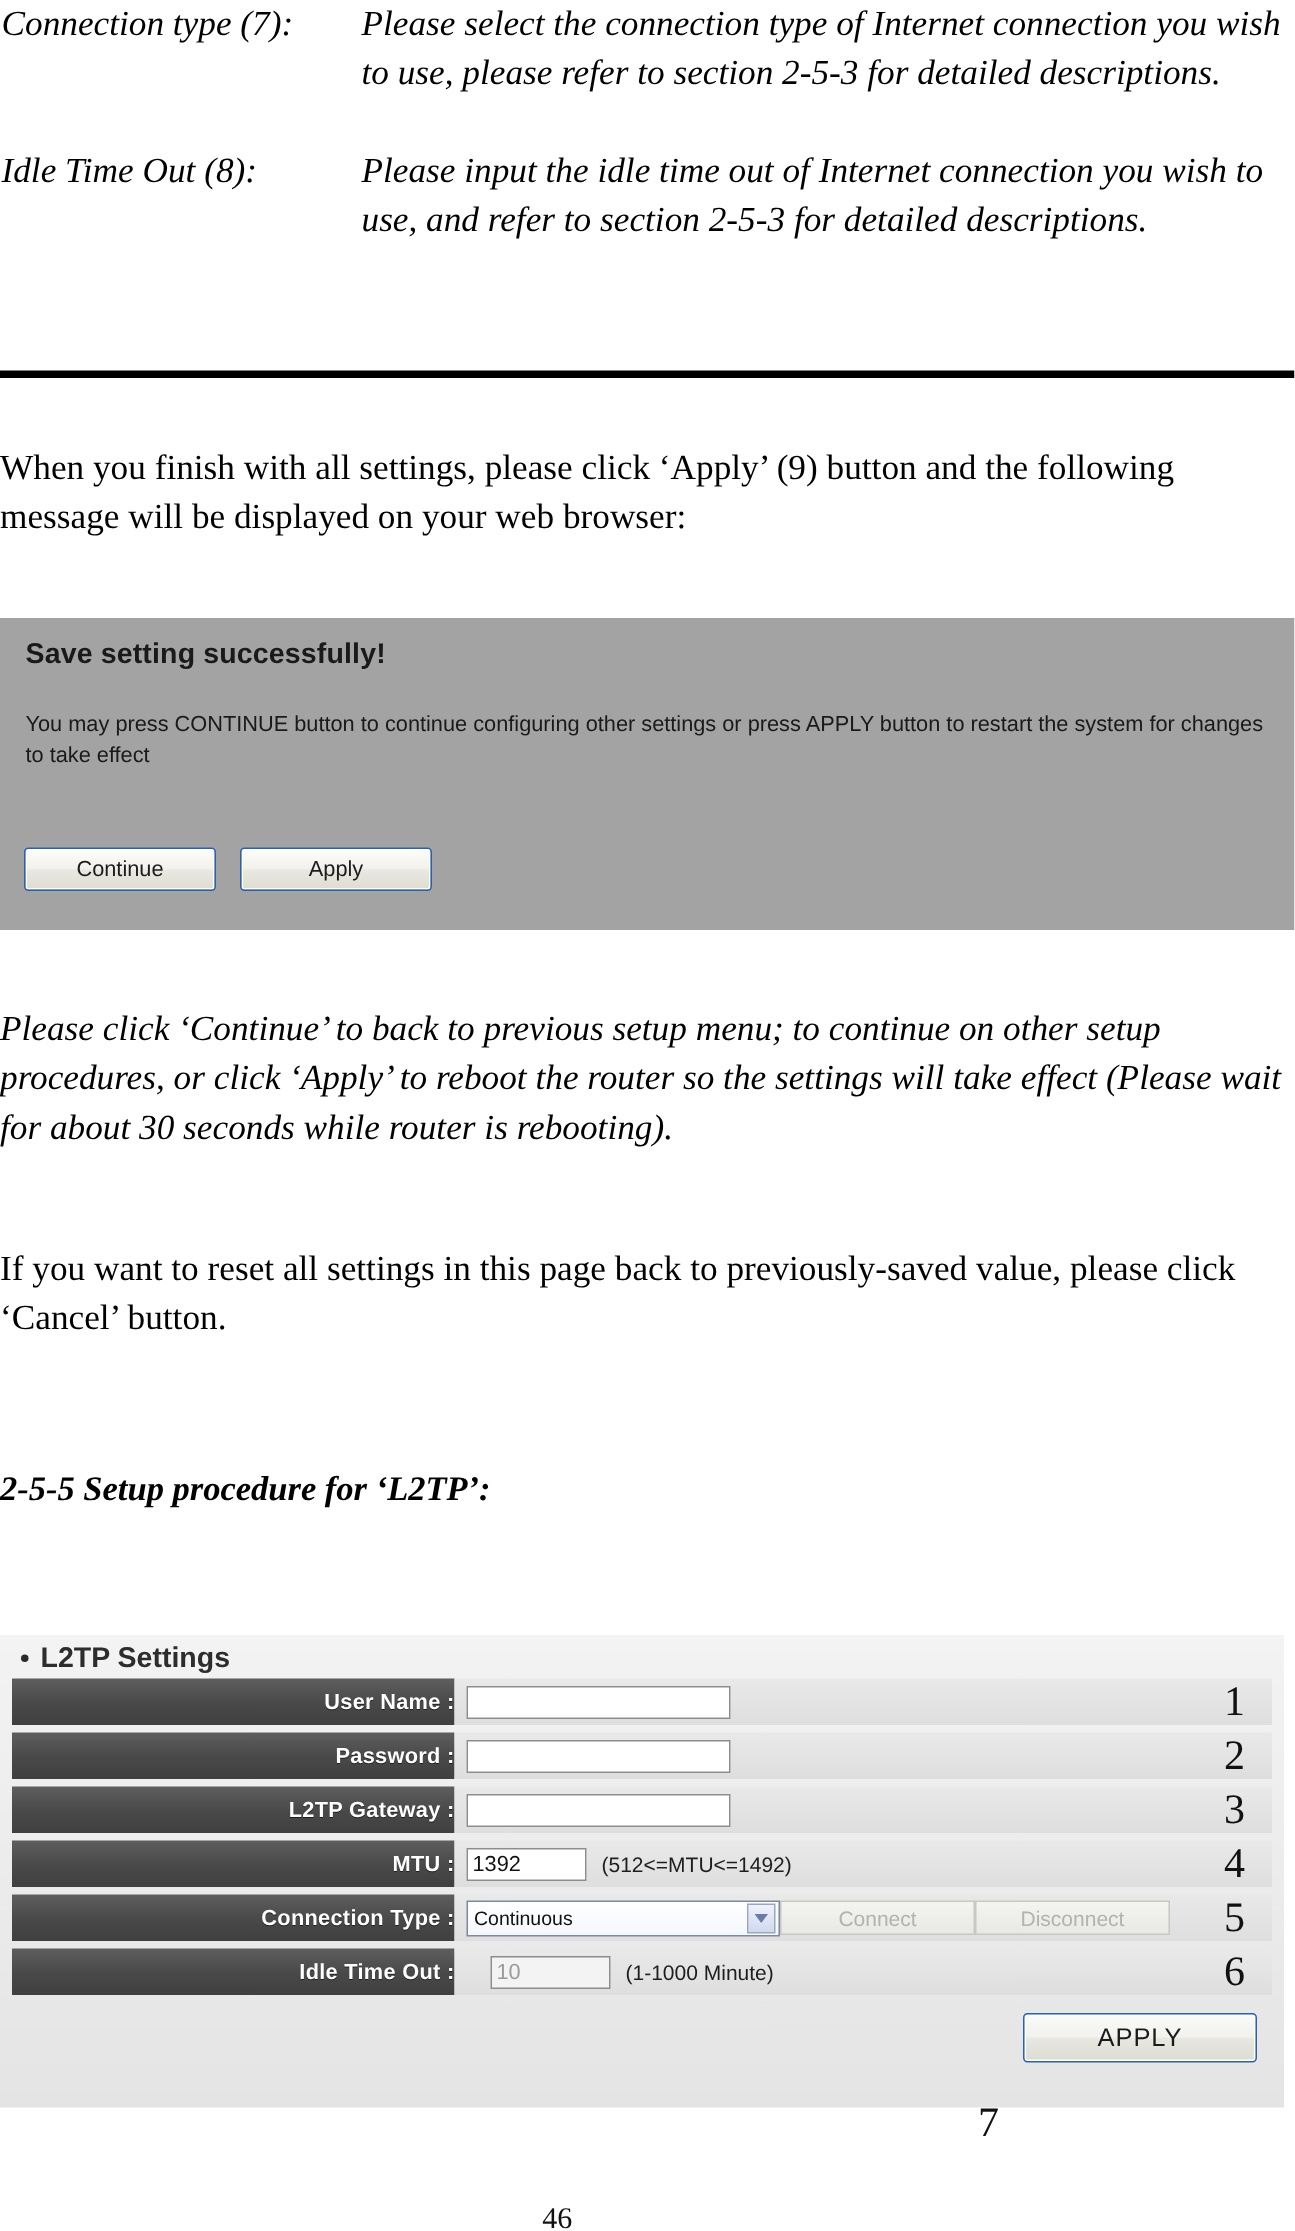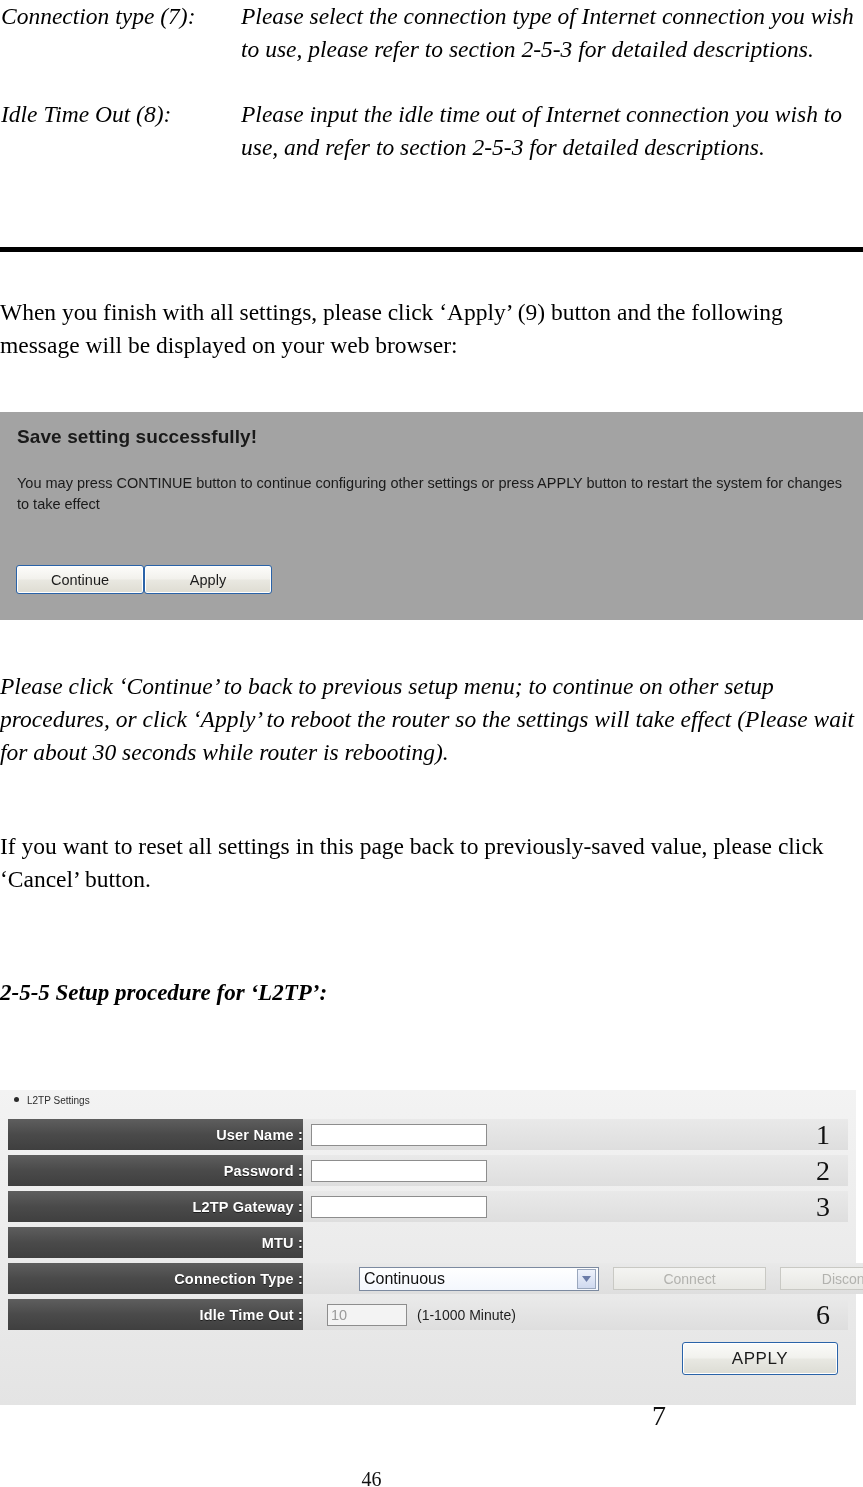--- a/index.html
+++ b/index.html
@@ -101,20 +101,21 @@
     top: 61px;
     width: 830px;
     font-size: 14.5px;
     line-height: 21px;
   }
   .dialog-buttons {
     position: absolute;
     left: 16px;
     top: 153px;
     display: flex;
+    gap: 16px;
   }
   .win-btn {
     background: linear-gradient(to bottom, #fdfdfb 0%, #f2f1ec 48%, #e9e8e1 52%, #dedcd2 100%);
     border: 1px solid #7b7f85;
     border-radius: 3px;
     box-shadow: inset 0 0 0 1px #ffffff;
     font-family: "Liberation Sans", sans-serif;
     font-size: 14.5px;
     color: #1c1c1c;
     text-align: center;
@@ -141,22 +142,22 @@
     width: 856px;
     height: 315px;
     background: linear-gradient(to bottom, #f3f3f3 0%, #eeeeee 35%, #e4e4e4 100%);
     font-family: "Liberation Sans", sans-serif;
     box-sizing: border-box;
   }
   .l2tp-header {
     position: absolute;
     left: 14px;
     top: 5px;
-    font-size: 10px;
-    font-weight: normal;
+    font-size: 19px;
+    font-weight: bold;
     color: #2d2d2d;
     display: flex;
     align-items: center;
     gap: 8px;
   }
   .bullet-dot {
     display: inline-block;
     width: 5px;
     height: 5px;
     background: #2b2b2b;
@@ -215,53 +216,51 @@
   .input-wide { width: 176px; }
   .input-mtu  { width: 80px; }
   .input-idle { width: 80px; color: #9a9a9a; background: #f3f3f3; margin-left: 16px; }
   .hint {
     font-size: 14px;
     color: #1e1e1e;
     margin-left: 10px;
     white-space: nowrap;
   }
   .sel-conn {
-    width: 240px;
+    width: 209px;
     height: 24px;
     background: linear-gradient(to bottom, #ffffff 0%, #f4f7fd 100%);
     border: 1px solid #7c8aa0;
     font-family: "Liberation Sans", sans-serif;
-    font-size: 16px;
+    font-size: 13px;
     color: #111111;
     display: flex;
     align-items: center;
     padding-left: 4px;
     box-sizing: border-box;
     position: relative;
     cursor: pointer;
-    margin-left: 48px;
   }
   .sel-arrow {
     position: absolute;
     right: 2px;
     top: 1px;
     width: 19px;
     height: 20px;
     background: linear-gradient(to bottom, #eef2fb 0%, #cfd9ef 100%);
     border: 1px solid #9aa7bd;
     display: flex;
     align-items: center;
     justify-content: center;
     box-sizing: border-box;
   }
   .sel-arrow svg { display: block; }
   .disabled-btn {
-    width: 153px;
+    width: 130px;
     height: 23px;
-    margin-left: 14px;
     background: linear-gradient(to bottom, #f4f4f2 0%, #e8e8e4 100%);
     border: 1px solid #c9c9c4;
     font-family: "Liberation Sans", sans-serif;
     font-size: 14px;
     color: #b2b2ae;
     display: flex;
     align-items: center;
     justify-content: center;
     box-sizing: border-box;
   }
@@ -380,20 +379,25 @@
     <div class="l2tp-row">
       <div class="l2tp-label">L2TP Gateway :</div>
       <div class="l2tp-field">
         <input class="txt-input input-wide" type="text" value="" style="">
         <div class="num-col">3</div>
       </div>
     </div>
 
     <div class="l2tp-row">
       <div class="l2tp-label">MTU :</div>
+      <div class="l2tp-field">
+        <input class="txt-input input-mtu" type="text" value="1392" style="">
+        <span class="hint">(512&lt;=MTU&lt;=1492)</span>
+        <div class="num-col">4</div>
+      </div>
     </div>
 
     <div class="l2tp-row">
       <div class="l2tp-label">Connection Type :</div>
       <div class="l2tp-field">
         <div class="sel-conn">
           <span>Continuous</span>
           <span class="sel-arrow">
             <svg width="9" height="6" viewBox="0 0 9 6">
                 <path d="M0 0 L4.5 6 L9 0 Z" fill="#6a7ba8"></path>

